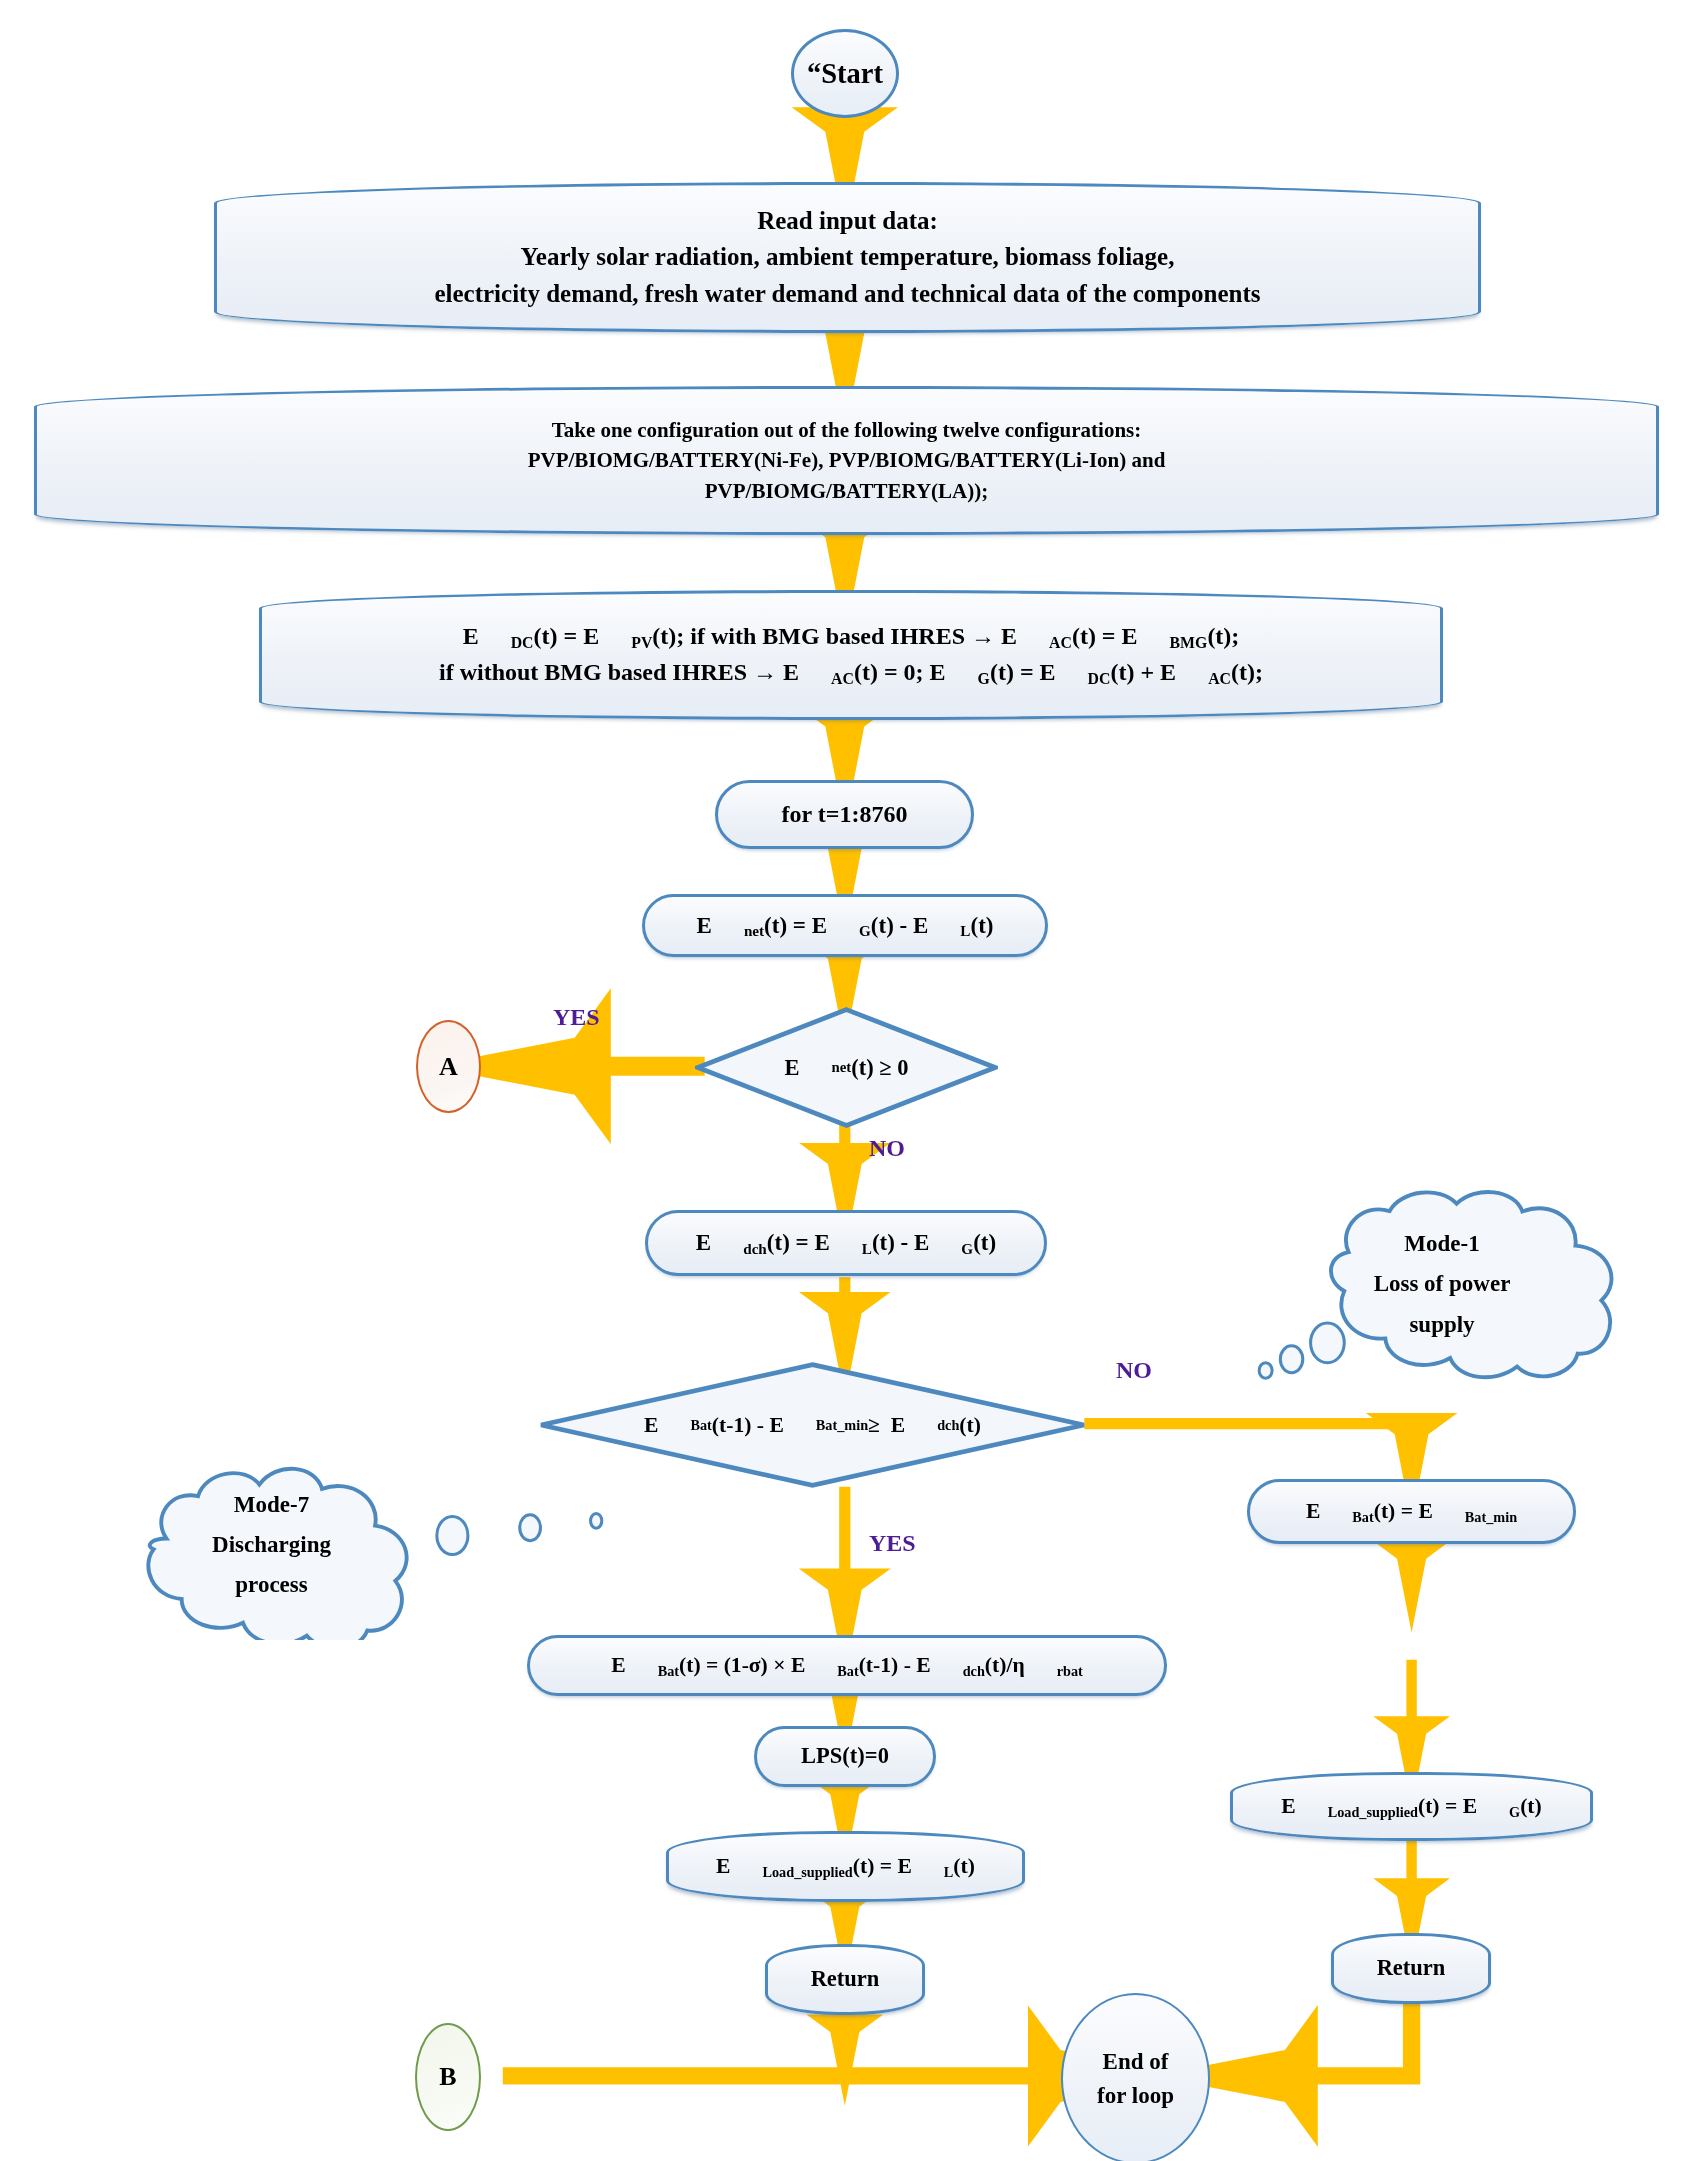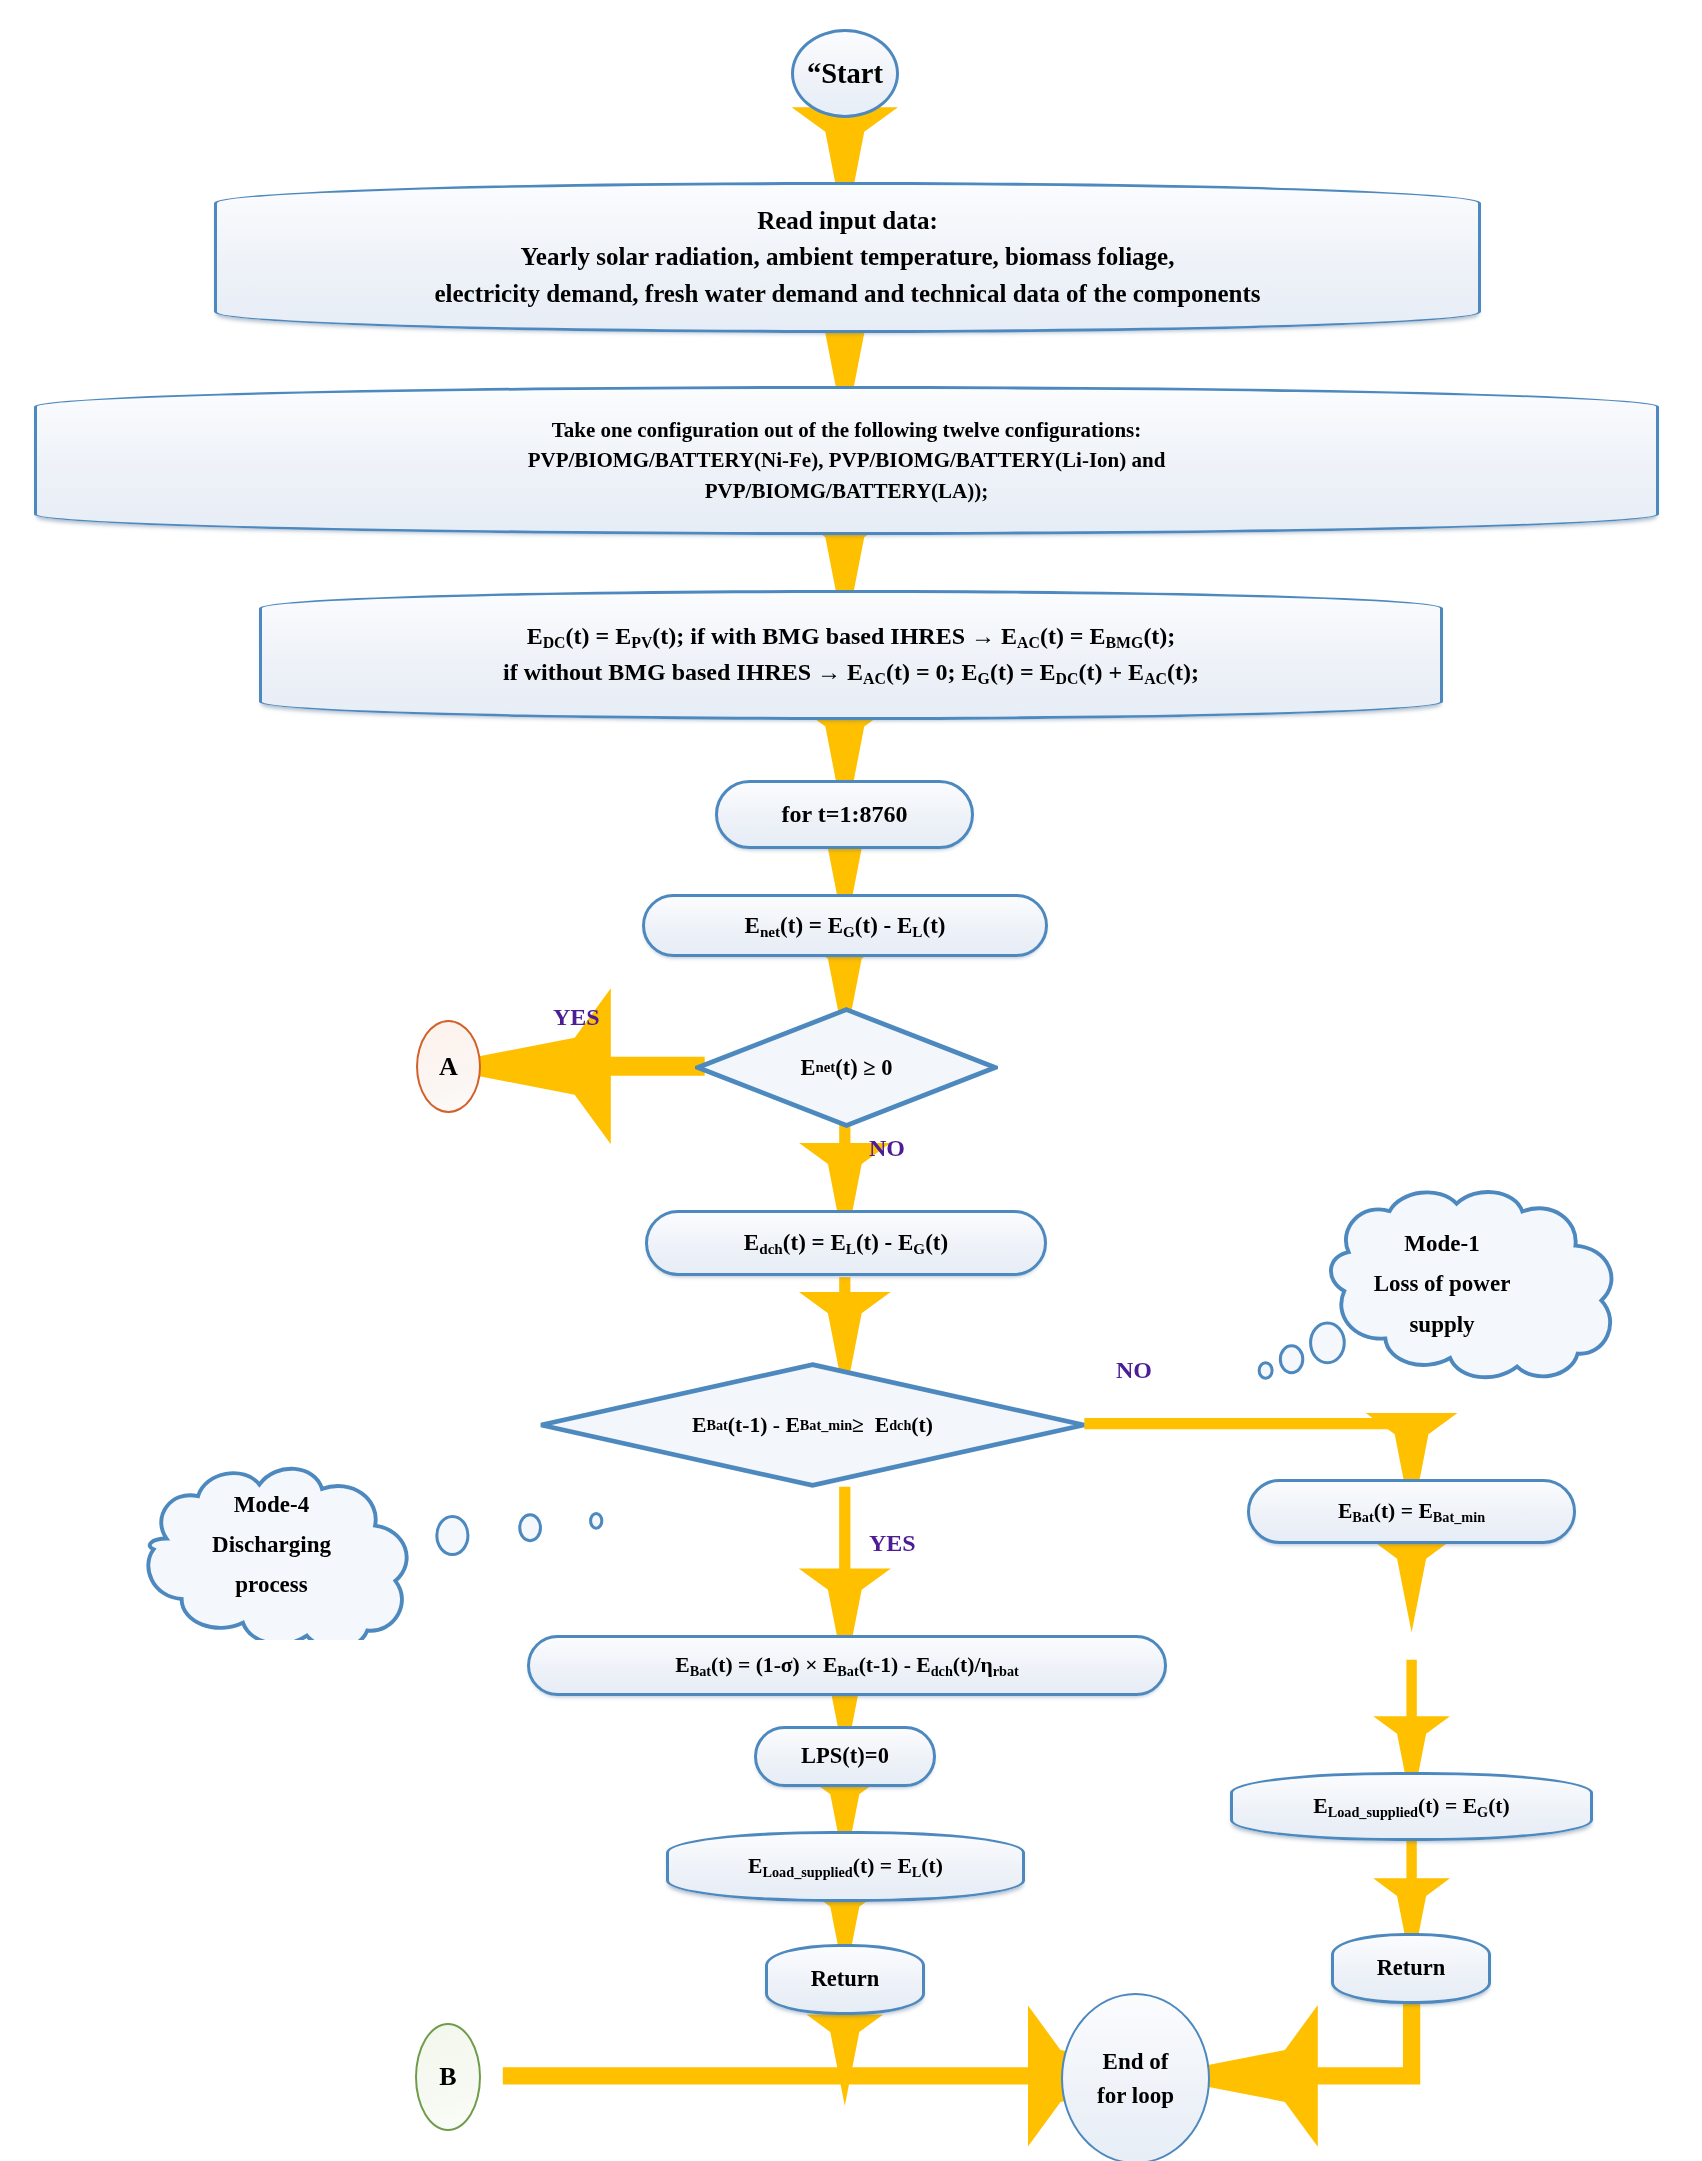--- a/index.html
+++ b/index.html
@@ -44,21 +44,21 @@
      font-weight:bold;color:#000;}
 
   
   .cloud{position:absolute;}
   .cloud .ctext{position:absolute;left:0;top:0;width:100%;height:100%;
      display:flex;flex-direction:column;align-items:center;justify-content:center;
      text-align:center;font-weight:bold;color:#000;line-height:1.75;}
 
   .edgelabel{position:absolute;font-weight:bold;color:#4c1d95;white-space:nowrap;}
 
-  sub{font-size:.66em;vertical-align:-0.26em;font-weight:bold;}
+  sub{font-size:.66em;vertical-align:-0.26em;font-weight:bold;margin-left:32px;}
 </style>
 </head>
 <body>
 
 <div id="stage">
 
   <svg class="layer" viewBox="0 0 3939 5562" preserveAspectRatio="none">
     <defs>
       <marker id="ah" markerWidth="10" markerHeight="9" refX="6.2" refY="4.5" orient="auto" markerUnits="strokeWidth">
         <path d="M0,0.4 L0,8.6 L1.9,6.0 L9.6,4.5 L1.9,3.0 Z" fill="#FFC000"></path>
@@ -235,21 +235,21 @@
                  C62,340 35,270 65,230
                  C45,222 60,205 95,205 Z"></path>
       </g>
       <g fill="#f4f7fc" stroke="#4d89be" stroke-width="7">
         <ellipse cx="757" cy="198" rx="36" ry="44"></ellipse>
         <ellipse cx="937" cy="180" rx="24" ry="30"></ellipse>
         <ellipse cx="1090" cy="164" rx="13" ry="17"></ellipse>
       </g>
     </svg>
     <div class="ctext" style="font-size:23px;left:30px;width:233px;top:17.3px;height:156px;">
-      <span>Mode-4</span>
+      <span>Mode-7</span>
       <span>Discharging</span>
       <span>process</span>
     </div>
   </div>
 
   <div class="node flag pill2" style="left:527px;top:1635px;width:640px;height:61px;font-size:21.6px;">
     <span class="txt">E<sub>Bat</sub>(t) = (1-σ) × E<sub>Bat</sub>(t-1) - E<sub>dch</sub>(t)/η<sub>rbat</sub></span>
   </div>
 
   <div class="node flag pill" style="left:754px;top:1726px;width:182px;height:61px;font-size:22.5px;">

